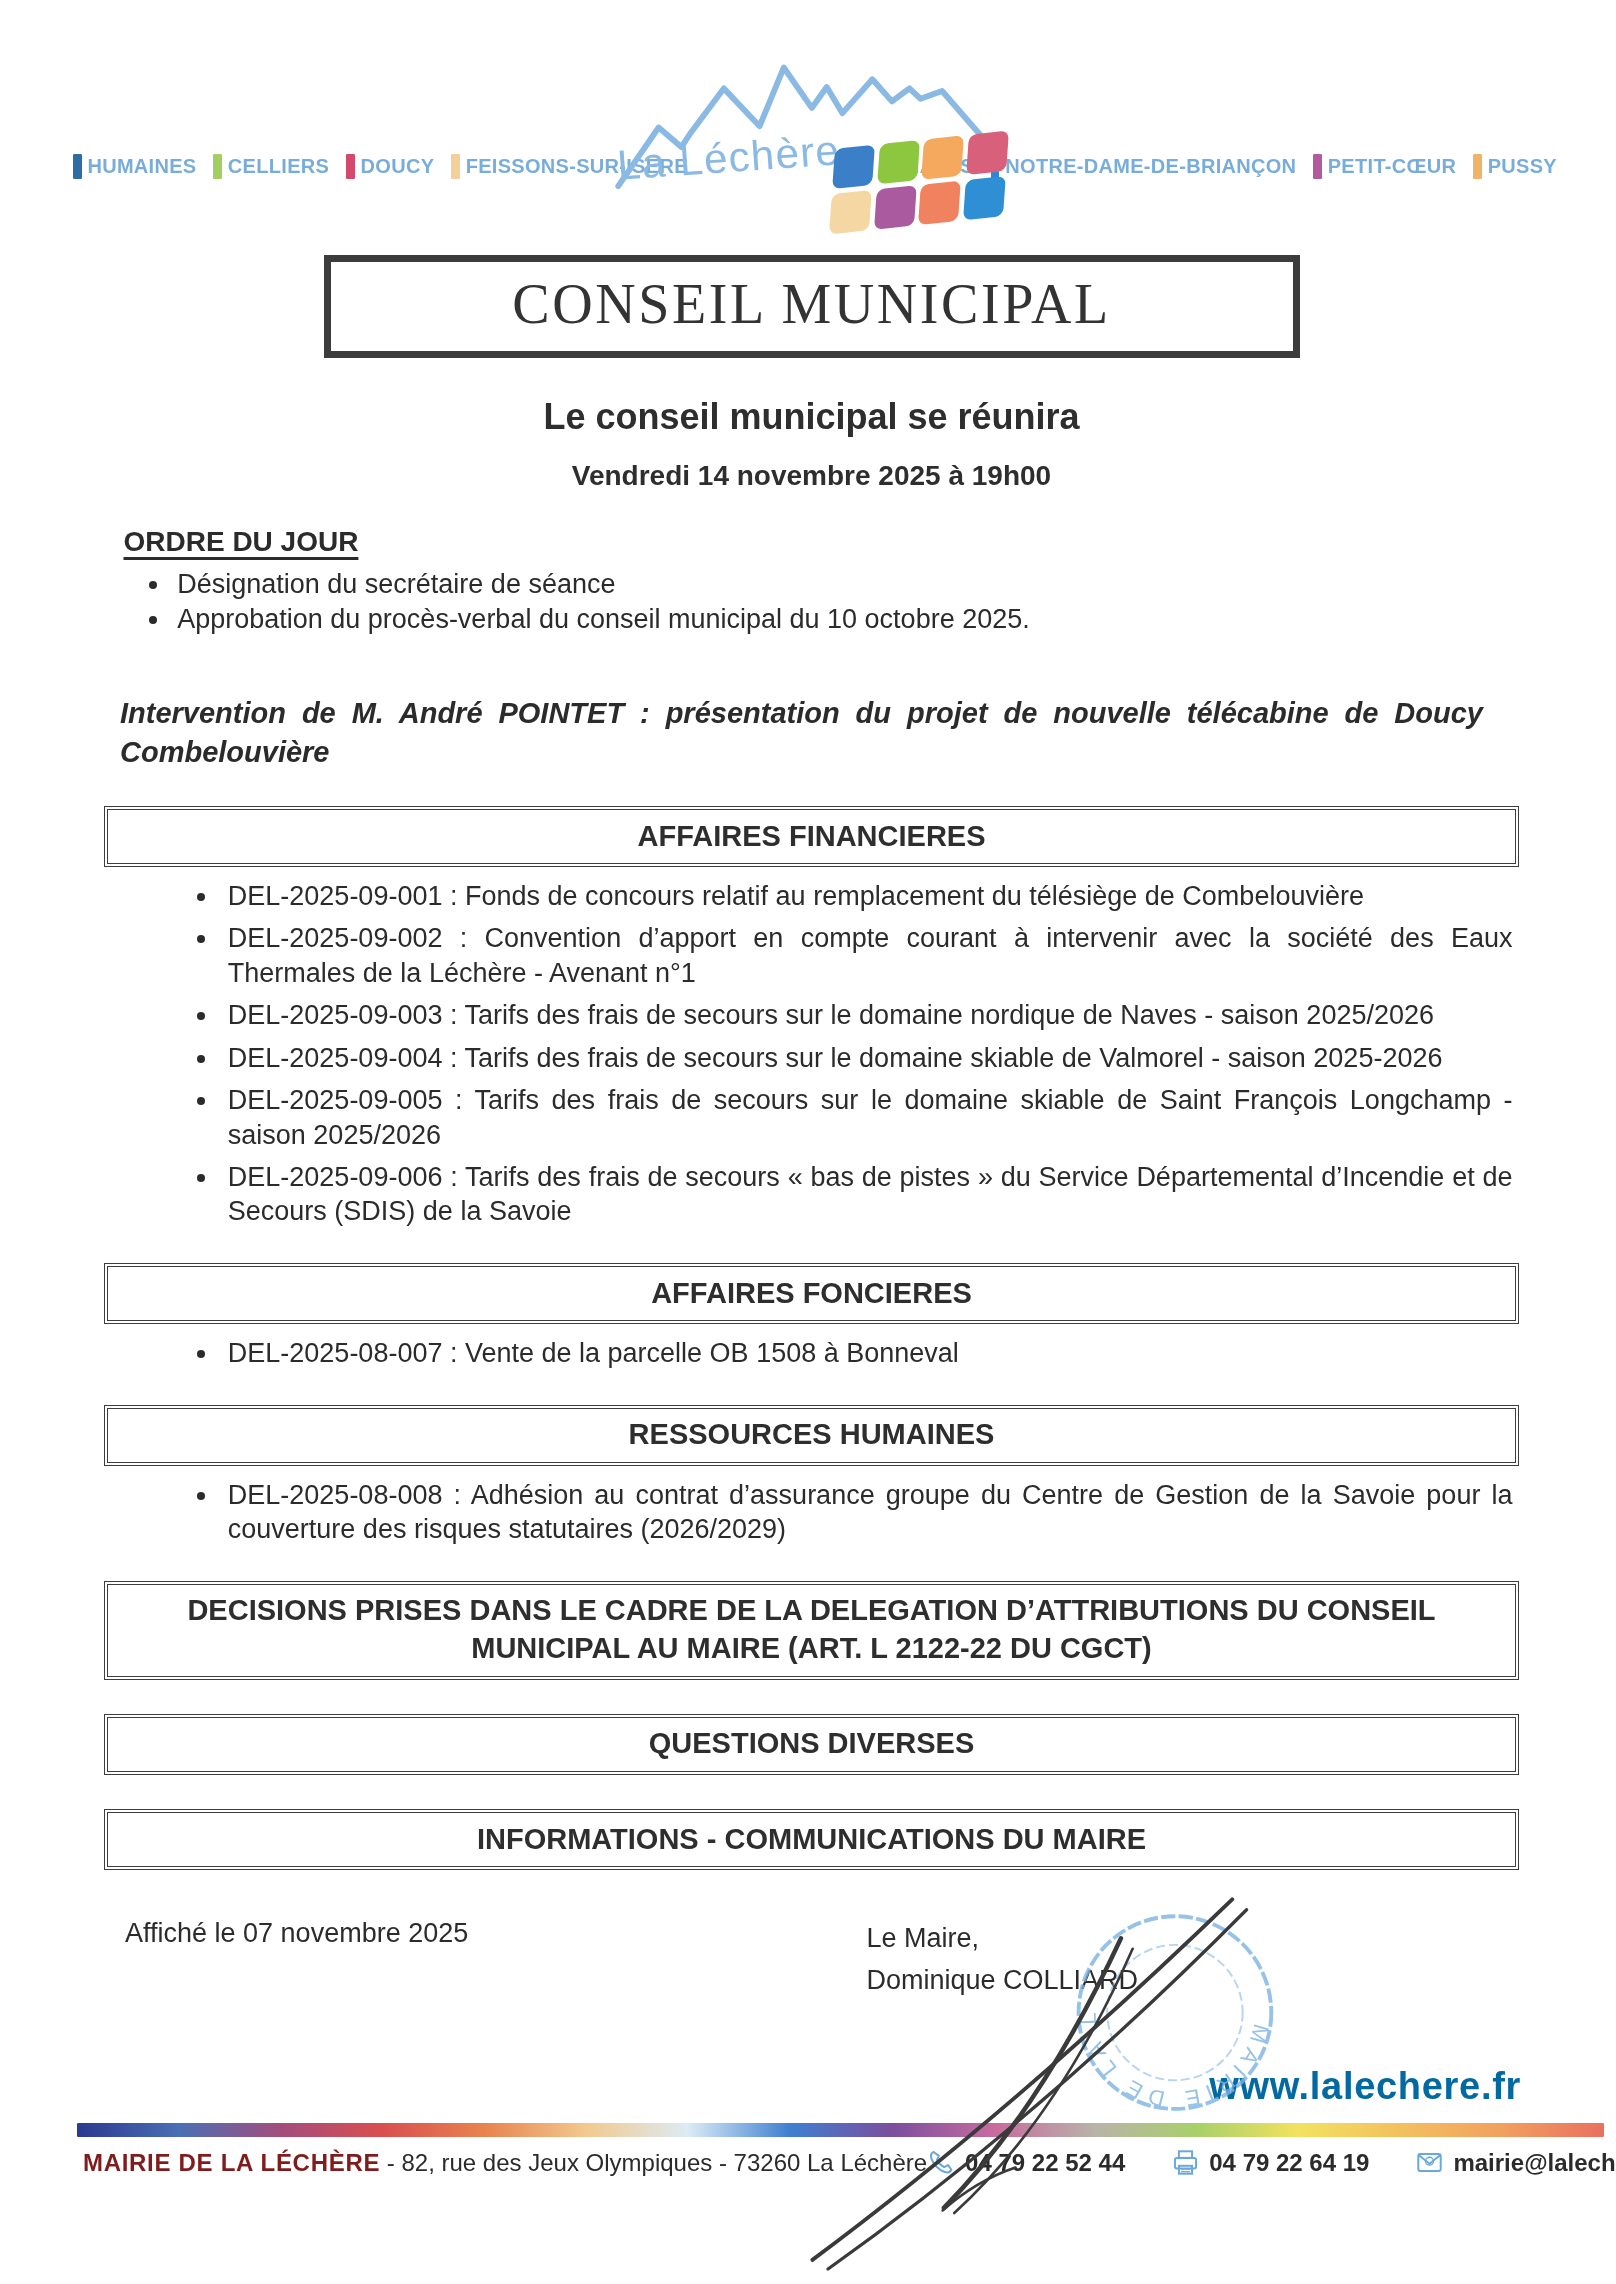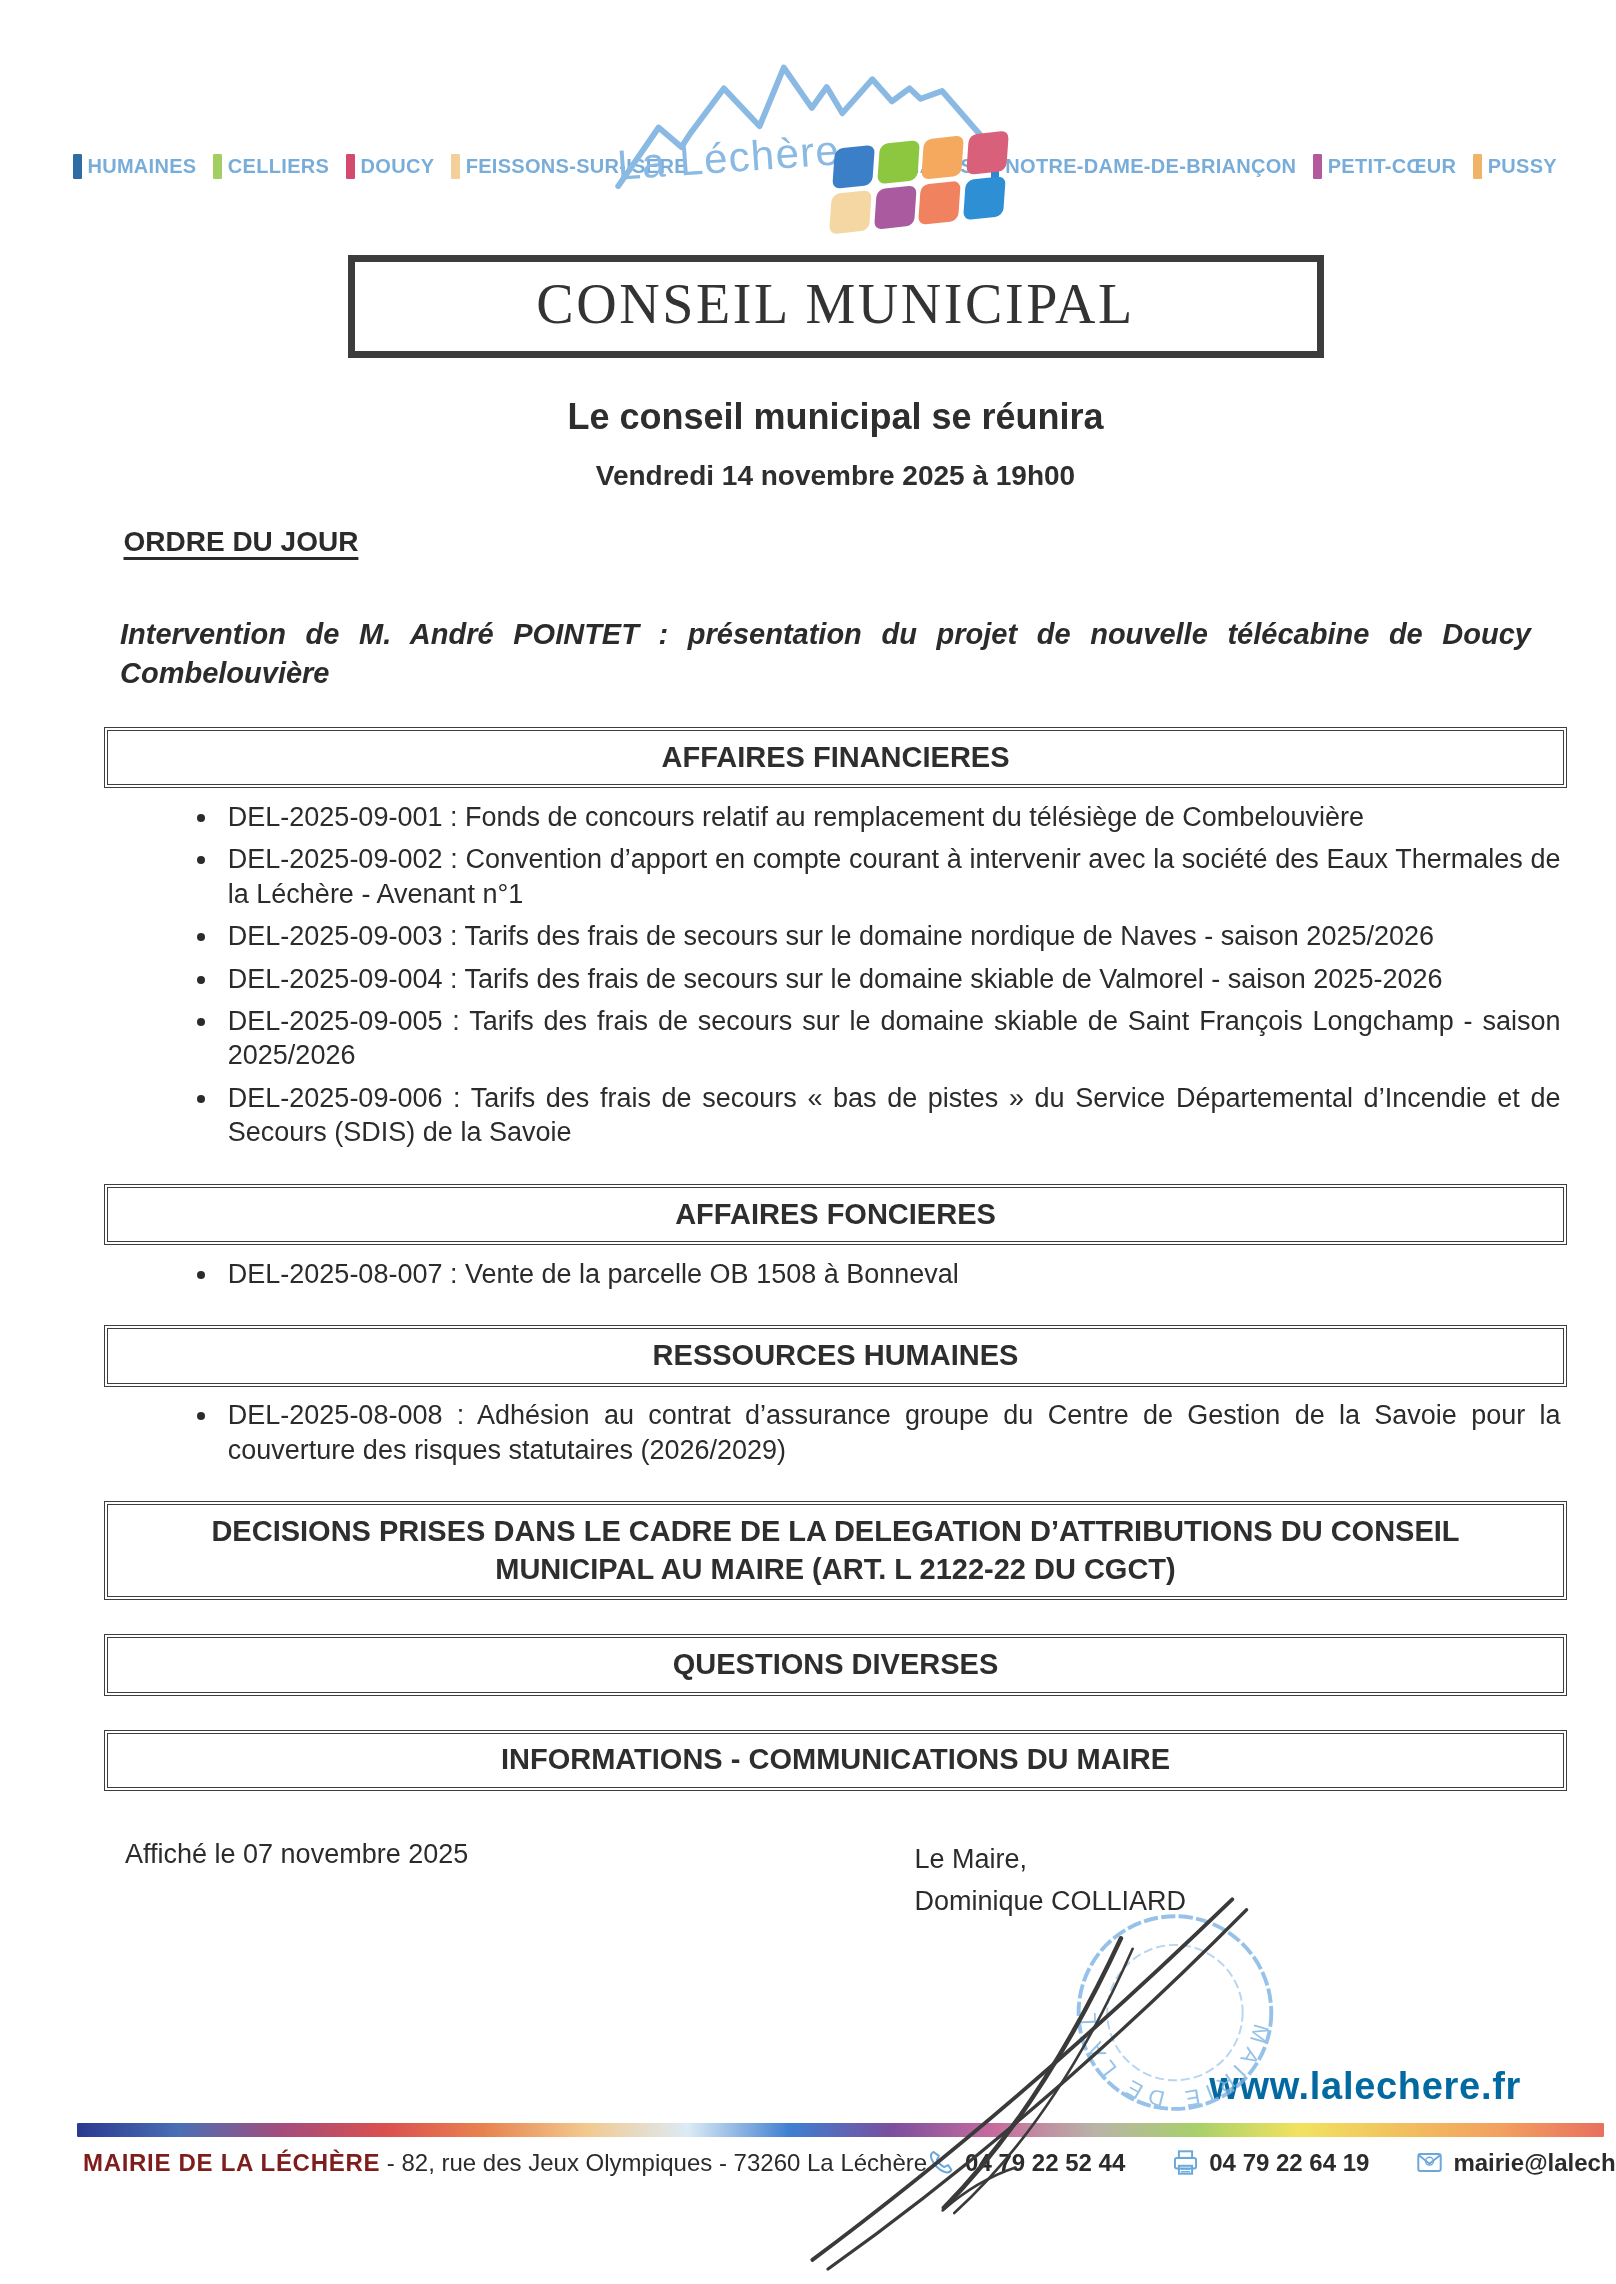--- a/index.html
+++ b/index.html
@@ -37,21 +37,21 @@
   }
   .mosaic {
     position: absolute; left: 219px; top: 109px;
     display: grid; grid-template-columns: repeat(4, 40px);
     grid-auto-rows: 40px; gap: 4.6px;
     transform: skewY(-6deg) skewX(-4deg);
   }
   .mosaic .mosaic-cell { border-radius: 7.8px; background: #ccc; }
 
   
-  .content { position: absolute; top: 255px; left: 0; right: 0; padding: 0 50px 0 104px; }
+  .content { position: absolute; top: 255px; left: 0; right: 0; padding: 0 98px 0 104px; }
 
   .title-box {
     width: 976px; margin: 0 auto;
     border: 7.2px solid #3c3c3c;
     padding: 10.4px 6.5px 14.3px 6.5px;
     text-align: center;
   }
   .title-box .title-text {
     font-family: "Liberation Serif", serif;
     font-size: 56px; letter-spacing: 2.6px; color: #333;
@@ -185,20 +185,24 @@
   <div class="content">
 
     <div class="title-box">
       <span class="title-text">CONSEIL MUNICIPAL</span>
     </div>
 
     <p class="intro-line l1">Le conseil municipal se réunira</p>
     <p class="intro-line l2">Vendredi 14 novembre 2025 à 19h00</p>
 
     <h3 class="agenda-heading">ORDRE DU JOUR</h3>
+    <ul class="agenda-list">
+      <li>Désignation du secrétaire de séance</li>
+      <li>Approbation du procès-verbal du conseil municipal du 10 octobre 2025.</li>
+    </ul>
 
     <p class="intervention">Intervention de M. André POINTET : présentation du projet de nouvelle télécabine de Doucy Combelouvière</p>
 
     
     <div class="section-box">
       <span class="section-heading">AFFAIRES FINANCIERES</span>
     </div>
     <ul class="section-list">
       <li>DEL-2025-09-001 : Fonds de concours relatif au remplacement du télésiège de Combelouvière</li>
       <li>DEL-2025-09-002 : Convention d’apport en compte courant à intervenir avec la société des Eaux Thermales de la Léchère - Avenant n°1</li>

